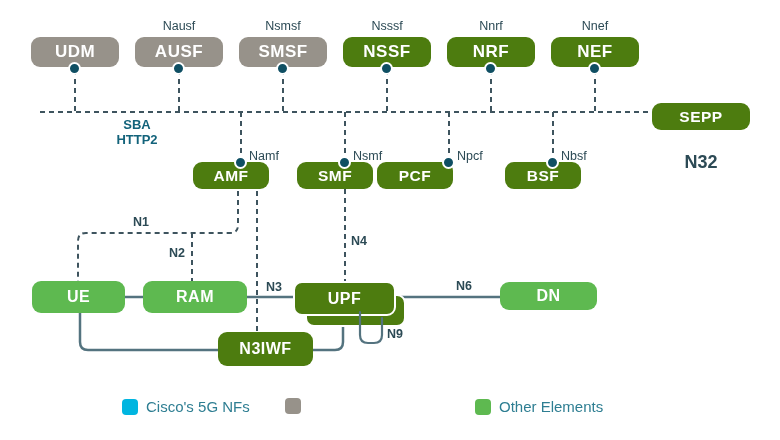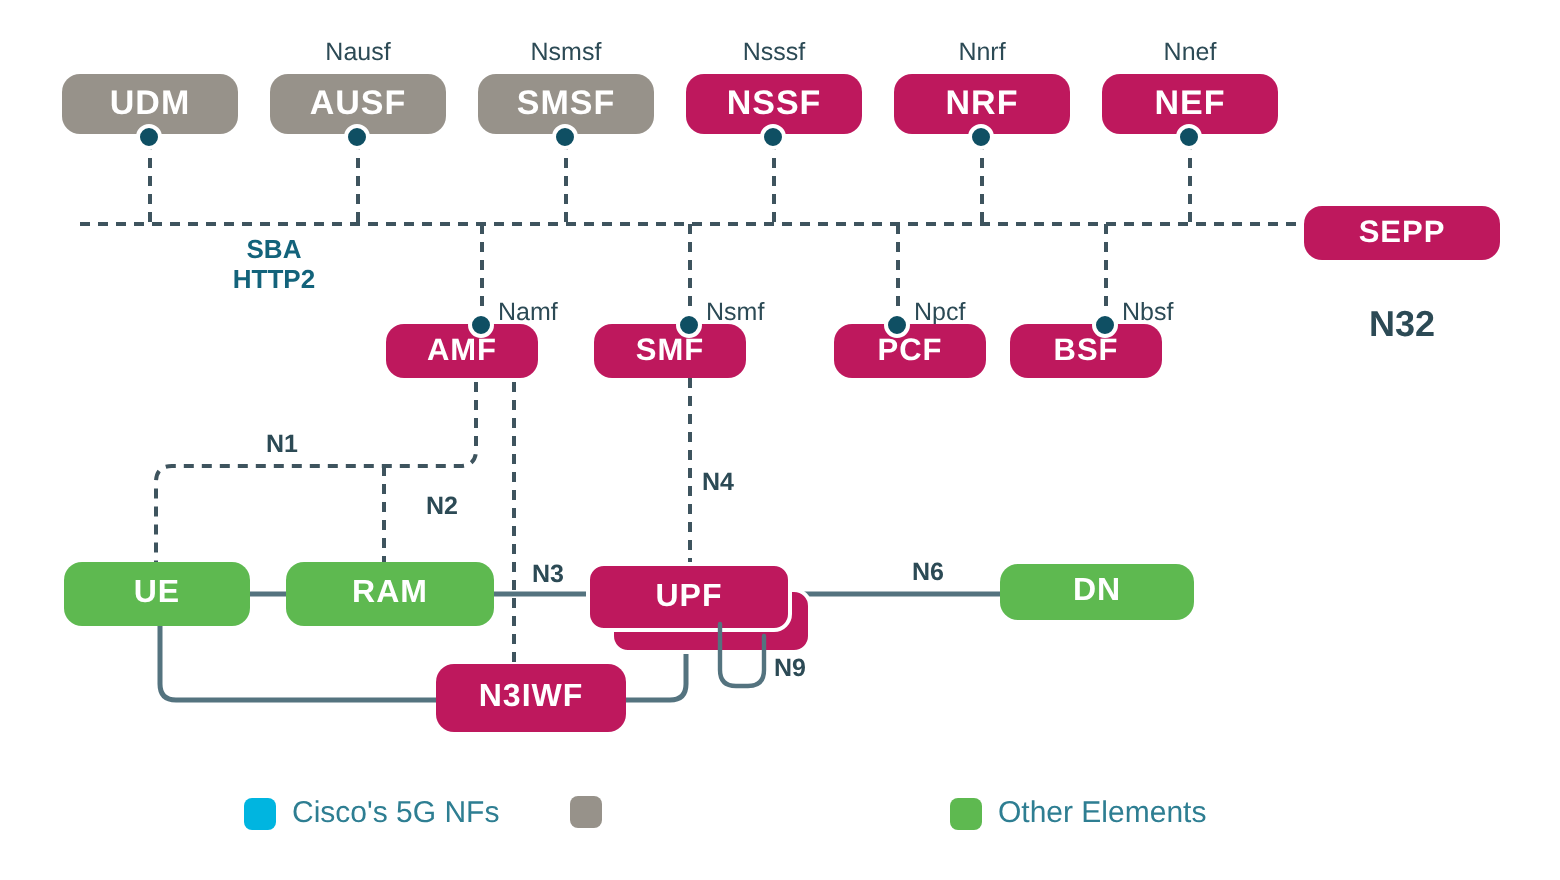--- a/index.html
+++ b/index.html
@@ -9,37 +9,37 @@
   }
   svg.wires{position:absolute;left:0;top:0;}
   #wires-under{z-index:1;}
   #wires-over{z-index:4;}
 
   .node{
     position:absolute;border-radius:9px;color:#fff;font-weight:bold;
     display:flex;align-items:center;justify-content:center;
     letter-spacing:.5px;z-index:2;
   }
-  .cyan{background:#be185d;}
+  .cyan{background:#4d7c0f;}
   .gray{background:#97928a;}
   .green{background:#5eb950;}
 
   
   .row-top{top:37px;width:88px;height:30px;font-size:17px;}
   .p-udm{left:31px;}  .p-ausf{left:135px;} .p-smsf{left:239px;}
   .p-nssf{left:343px;}.p-nrf{left:447px;}  .p-nef{left:551px;}
 
   .svc{position:absolute;z-index:2;font-size:12.5px;font-weight:500;color:#2c4a55;}
   .svc-top{top:19px;width:88px;text-align:center;}
   .s-udm{left:31px;margin-top:36px;} .s-ausf{left:135px;} .s-smsf{left:239px;}
   .s-nssf{left:343px;}.s-nrf{left:447px;} .s-nef{left:551px;}
 
   
   .row-mid{top:162px;width:76px;height:27px;font-size:15.5px;}
-  .p-amf{left:193px;} .p-smf{left:297px;} .p-pcf{left:417px;} .p-bsf{left:505px;}
+  .p-amf{left:193px;} .p-smf{left:297px;} .p-pcf{left:377px;} .p-bsf{left:505px;}
   .svc-mid{top:149px;}
   .s-amf{left:249px;} .s-smf{left:353px;} .s-pcf{left:457px;} .s-bsf{left:561px;}
 
   
   .p-sepp{left:652px;top:103px;width:98px;height:27px;font-size:15.5px;}
   .n32-label{position:absolute;left:652px;top:131px;width:98px;text-align:center;
     font-size:18px;font-weight:600;color:#2c4a55;z-index:2;margin-top:21px;}
 
   
   .p-ue{left:32px;top:281px;width:93px;height:32px;font-size:16px;}
@@ -51,21 +51,21 @@
 
   .dot{position:absolute;width:9px;height:9px;border-radius:50%;
     background:#0f4f63;border:2px solid #fff;z-index:5;}
   .d-udm{left:68px;top:62px;}  .d-ausf{left:172px;top:62px;} .d-smsf{left:276px;top:62px;}
   .d-nssf{left:380px;top:62px;}.d-nrf{left:484px;top:62px;}  .d-nef{left:588px;top:62px;}
   .d-amf{left:234px;top:156px;}.d-smf{left:338px;top:156px;}
   .d-pcf{left:442px;top:156px;}.d-bsf{left:546px;top:156px;}
 
   .iface{position:absolute;font-size:12.5px;font-weight:600;color:#2c4a55;z-index:2;}
   .i-n1{left:133px;top:215px;}
-  .i-n2{left:169px;top:246px;margin-left:44px;}
+  .i-n2{left:169px;top:246px;}
   .i-n3{left:266px;top:280px;}
   .i-n4{left:351px;top:234px;}
   .i-n6{left:456px;top:279px;}
   .i-n9{left:387px;top:327px;}
 
   .sba{position:absolute;left:103px;top:117px;width:68px;text-align:center;z-index:2;
     font-size:13px;font-weight:bold;color:#13637b;line-height:15px;}
 
   
   .legend-item{position:absolute;top:398px;display:flex;align-items:center;gap:8px;z-index:2;}

